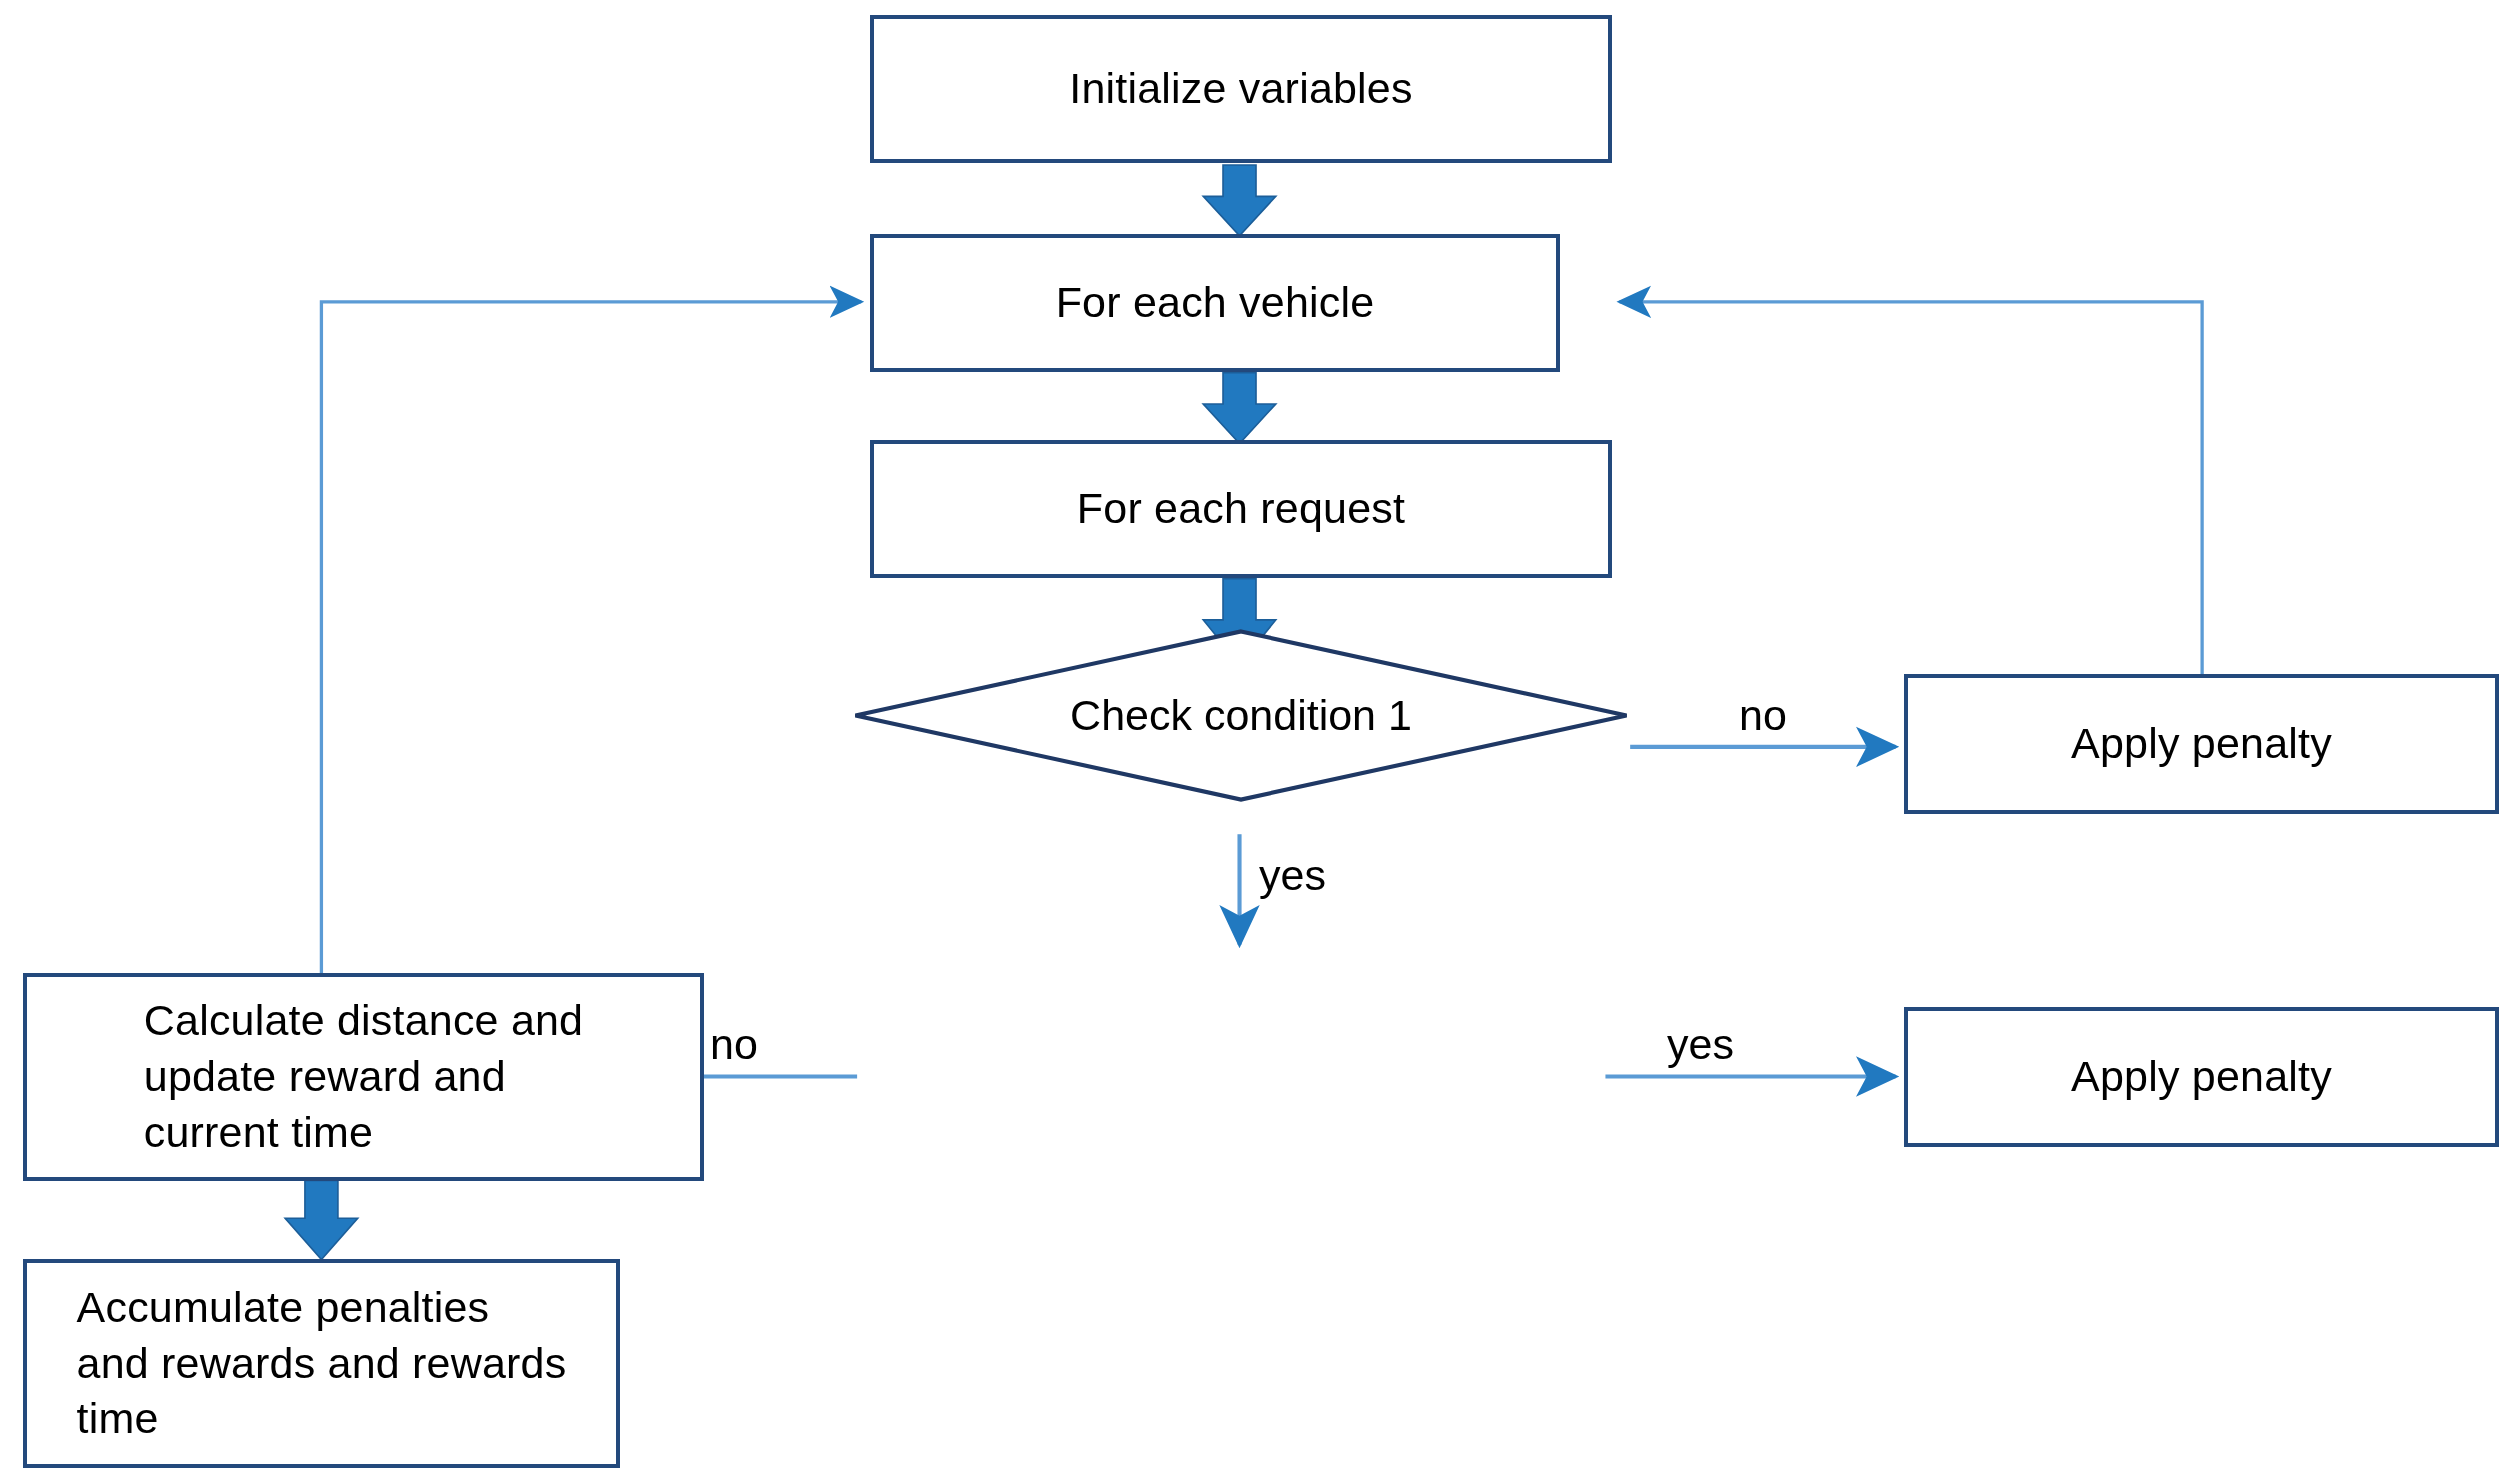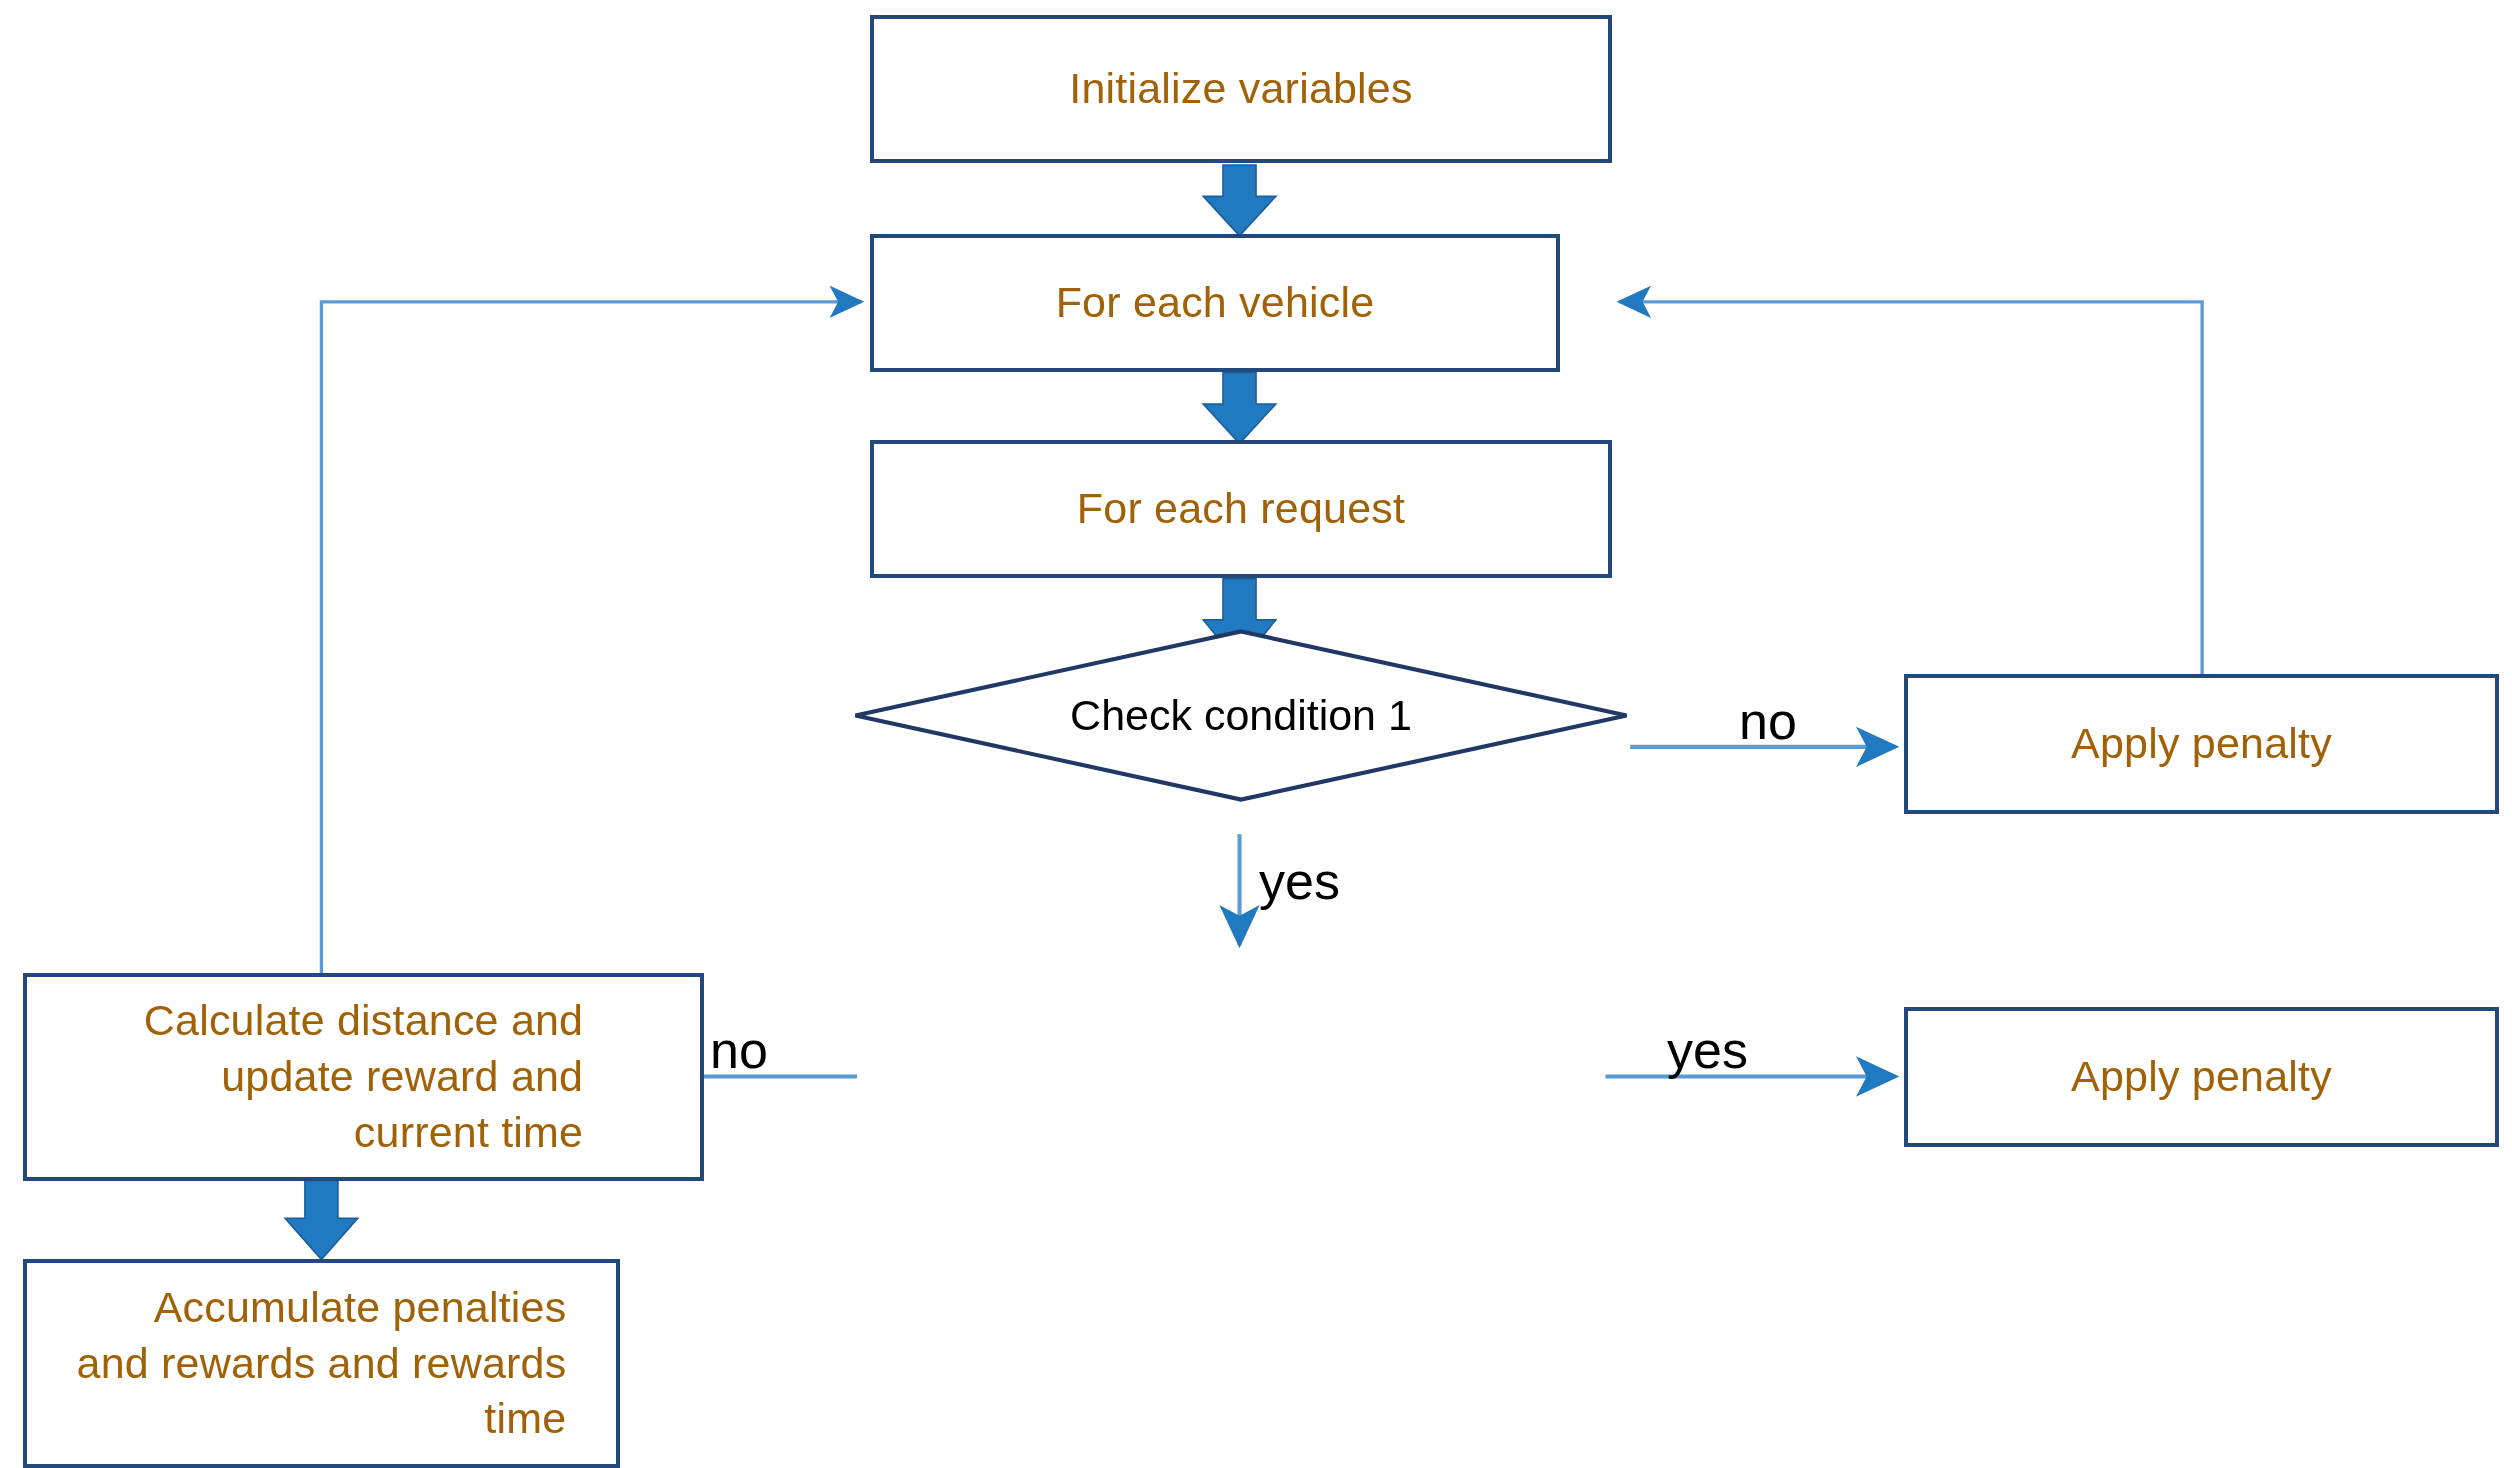--- a/index.html
+++ b/index.html
@@ -25,22 +25,22 @@
     width: 2512px;
     height: 1469px;
     pointer-events: none;
   }
   .node {
     position: absolute;
     box-sizing: border-box;
     display: flex;
     align-items: center;
     justify-content: center;
-    text-align: right;
-    color: #a16207;
+    text-align: left;
+    color: #000000;
     z-index: 3;
   }
   .proc {
     background: #ffffff;
     border: 4.1px solid #23497C;
   }
   .proc .lbl {
     font-size: 43px;
     line-height: 1.30;
     letter-spacing: 0.2px;
@@ -60,21 +60,21 @@
     top: 0;
   }
   .diamond-wrap .lbl {
     position: relative;
     font-size: 43px;
     z-index: 2;
     white-space: pre-line;
   }
   .edge-label {
     position: absolute;
-    font-size: 52px;
+    font-size: 43px;
     color: #000000;
     z-index: 4;
     white-space: nowrap;
   }
 </style>
 </head>
 <body>
 
 <div id="canvas">
 

